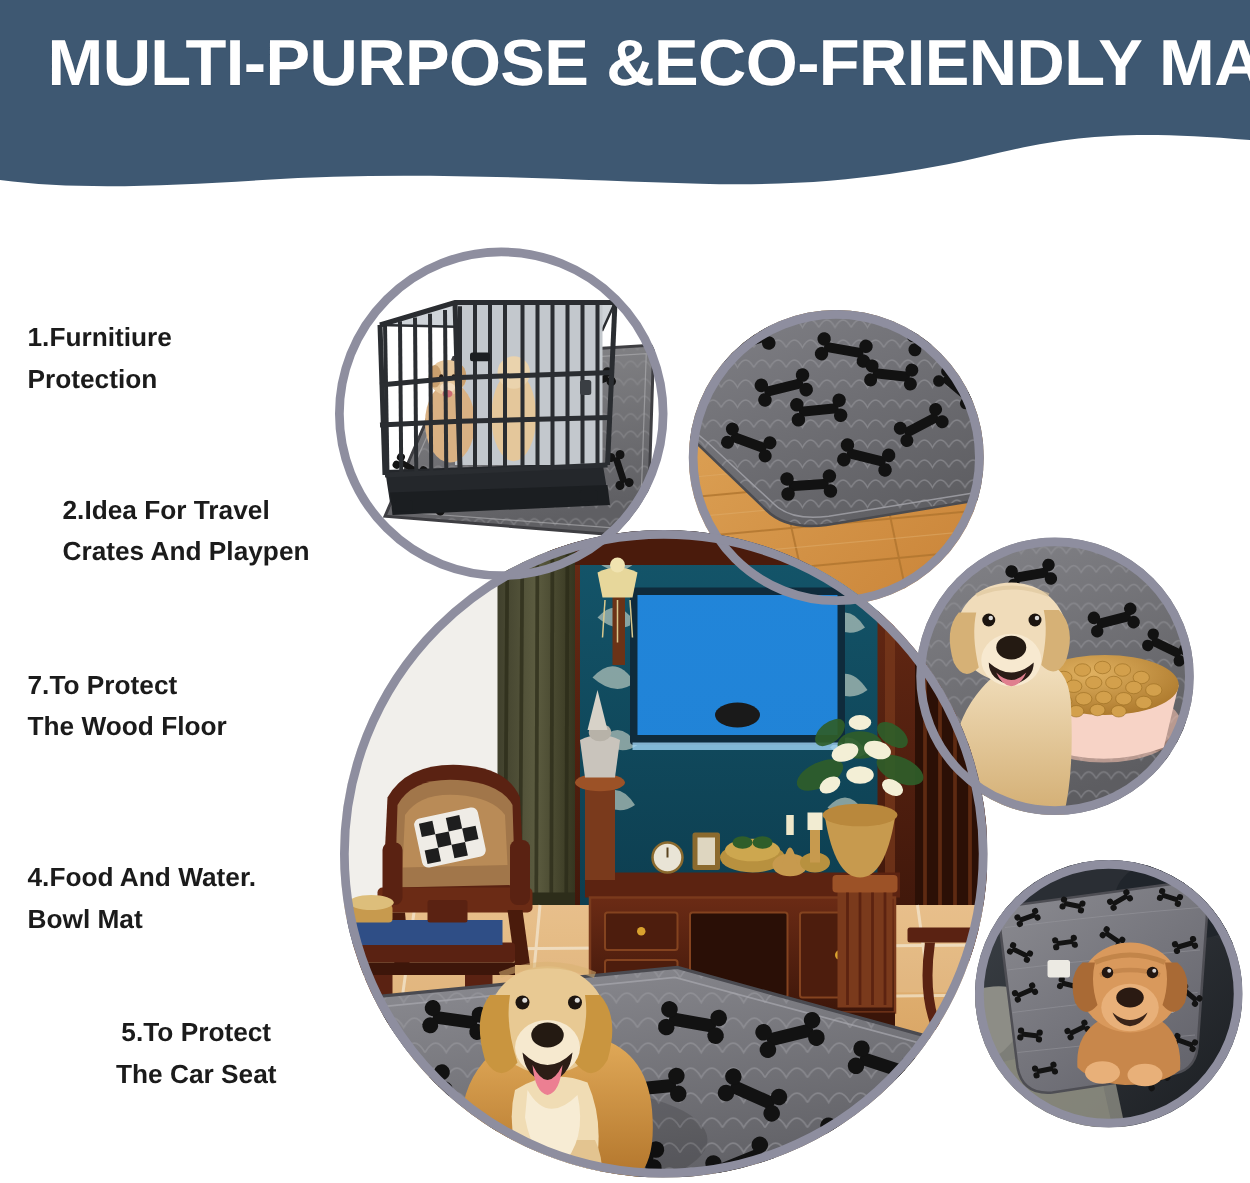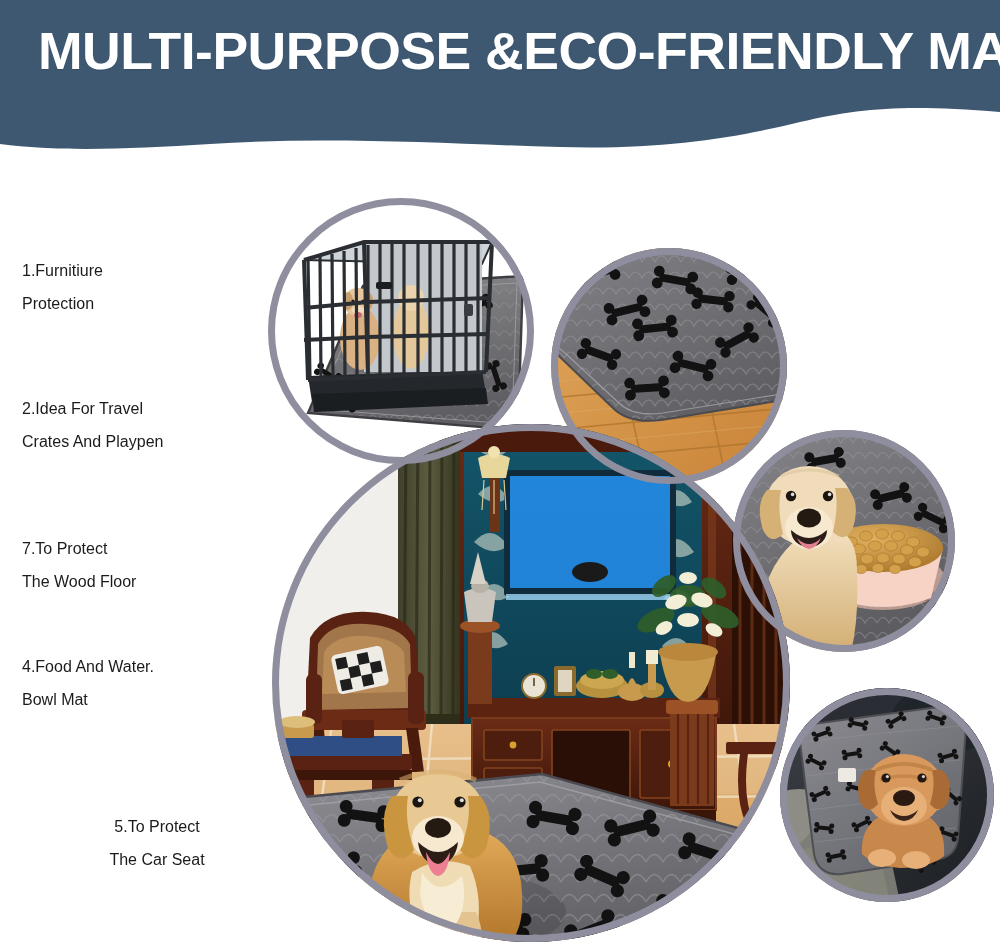--- a/index.html
+++ b/index.html
@@ -27,30 +27,30 @@
     transform:scaleX(1.03);
     transform-origin:left center;
     text-shadow:0 1px 1px rgba(0,0,0,0.12);
   }
 
   
   .feature-list{position:absolute;left:0;top:246px;width:280px;}
   .feature-item{
     position:absolute;left:22px;width:270px;
     color:#1b1b1b;
-    font-size:16px;
+    font-size:21px;
     line-height:33px;
     font-family:"Liberation Sans","DejaVu Sans",sans-serif;
-    font-weight:400;
+    font-weight:700;
     white-space:pre-line;
   }
   .fi0{top:8px;}
-  .fi1{top:146px;}
+  .fi1{top:146px;margin-left:28px;}
   .fi2{top:286px;}
-  .fi3{top:404px;}
+  .fi3{top:440px;}
   .fi4{top:564px;text-align:center;}
 
   
   .collage{position:absolute;left:0;top:0;width:1000px;height:946px;}
 
   .circ{
     position:absolute;border-radius:50%;
     overflow:hidden;
     box-sizing:border-box;
   }

